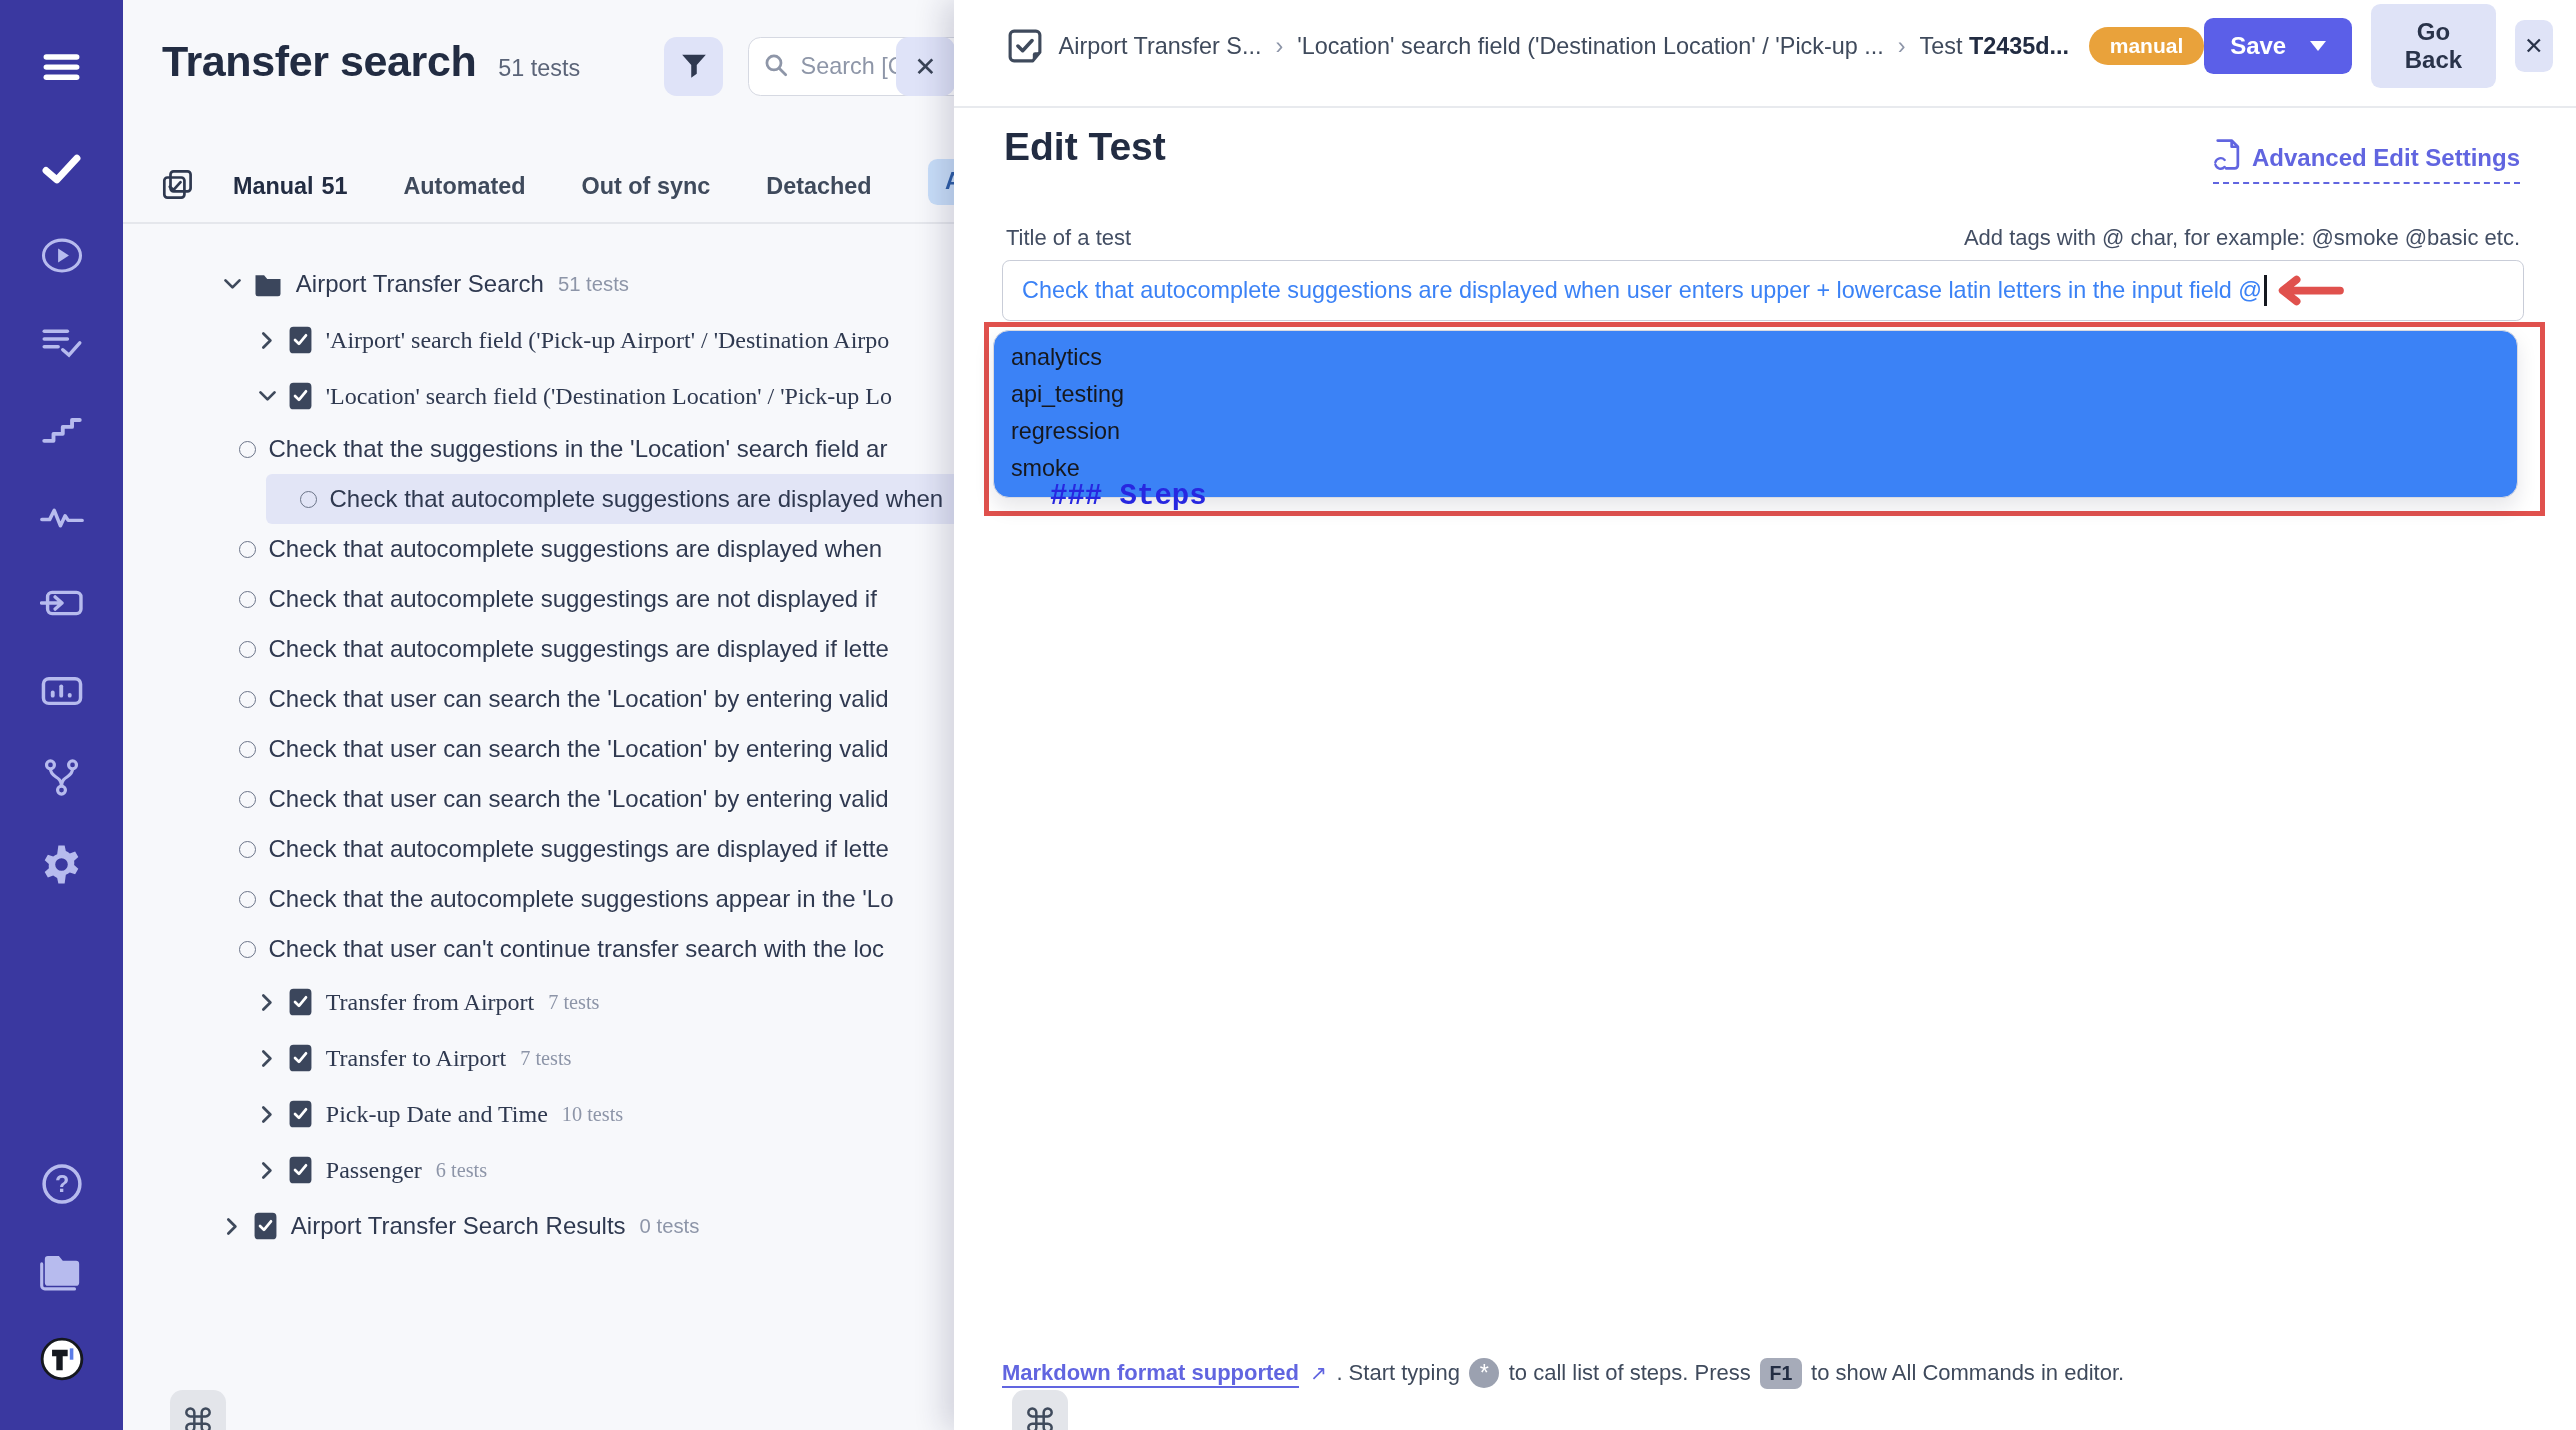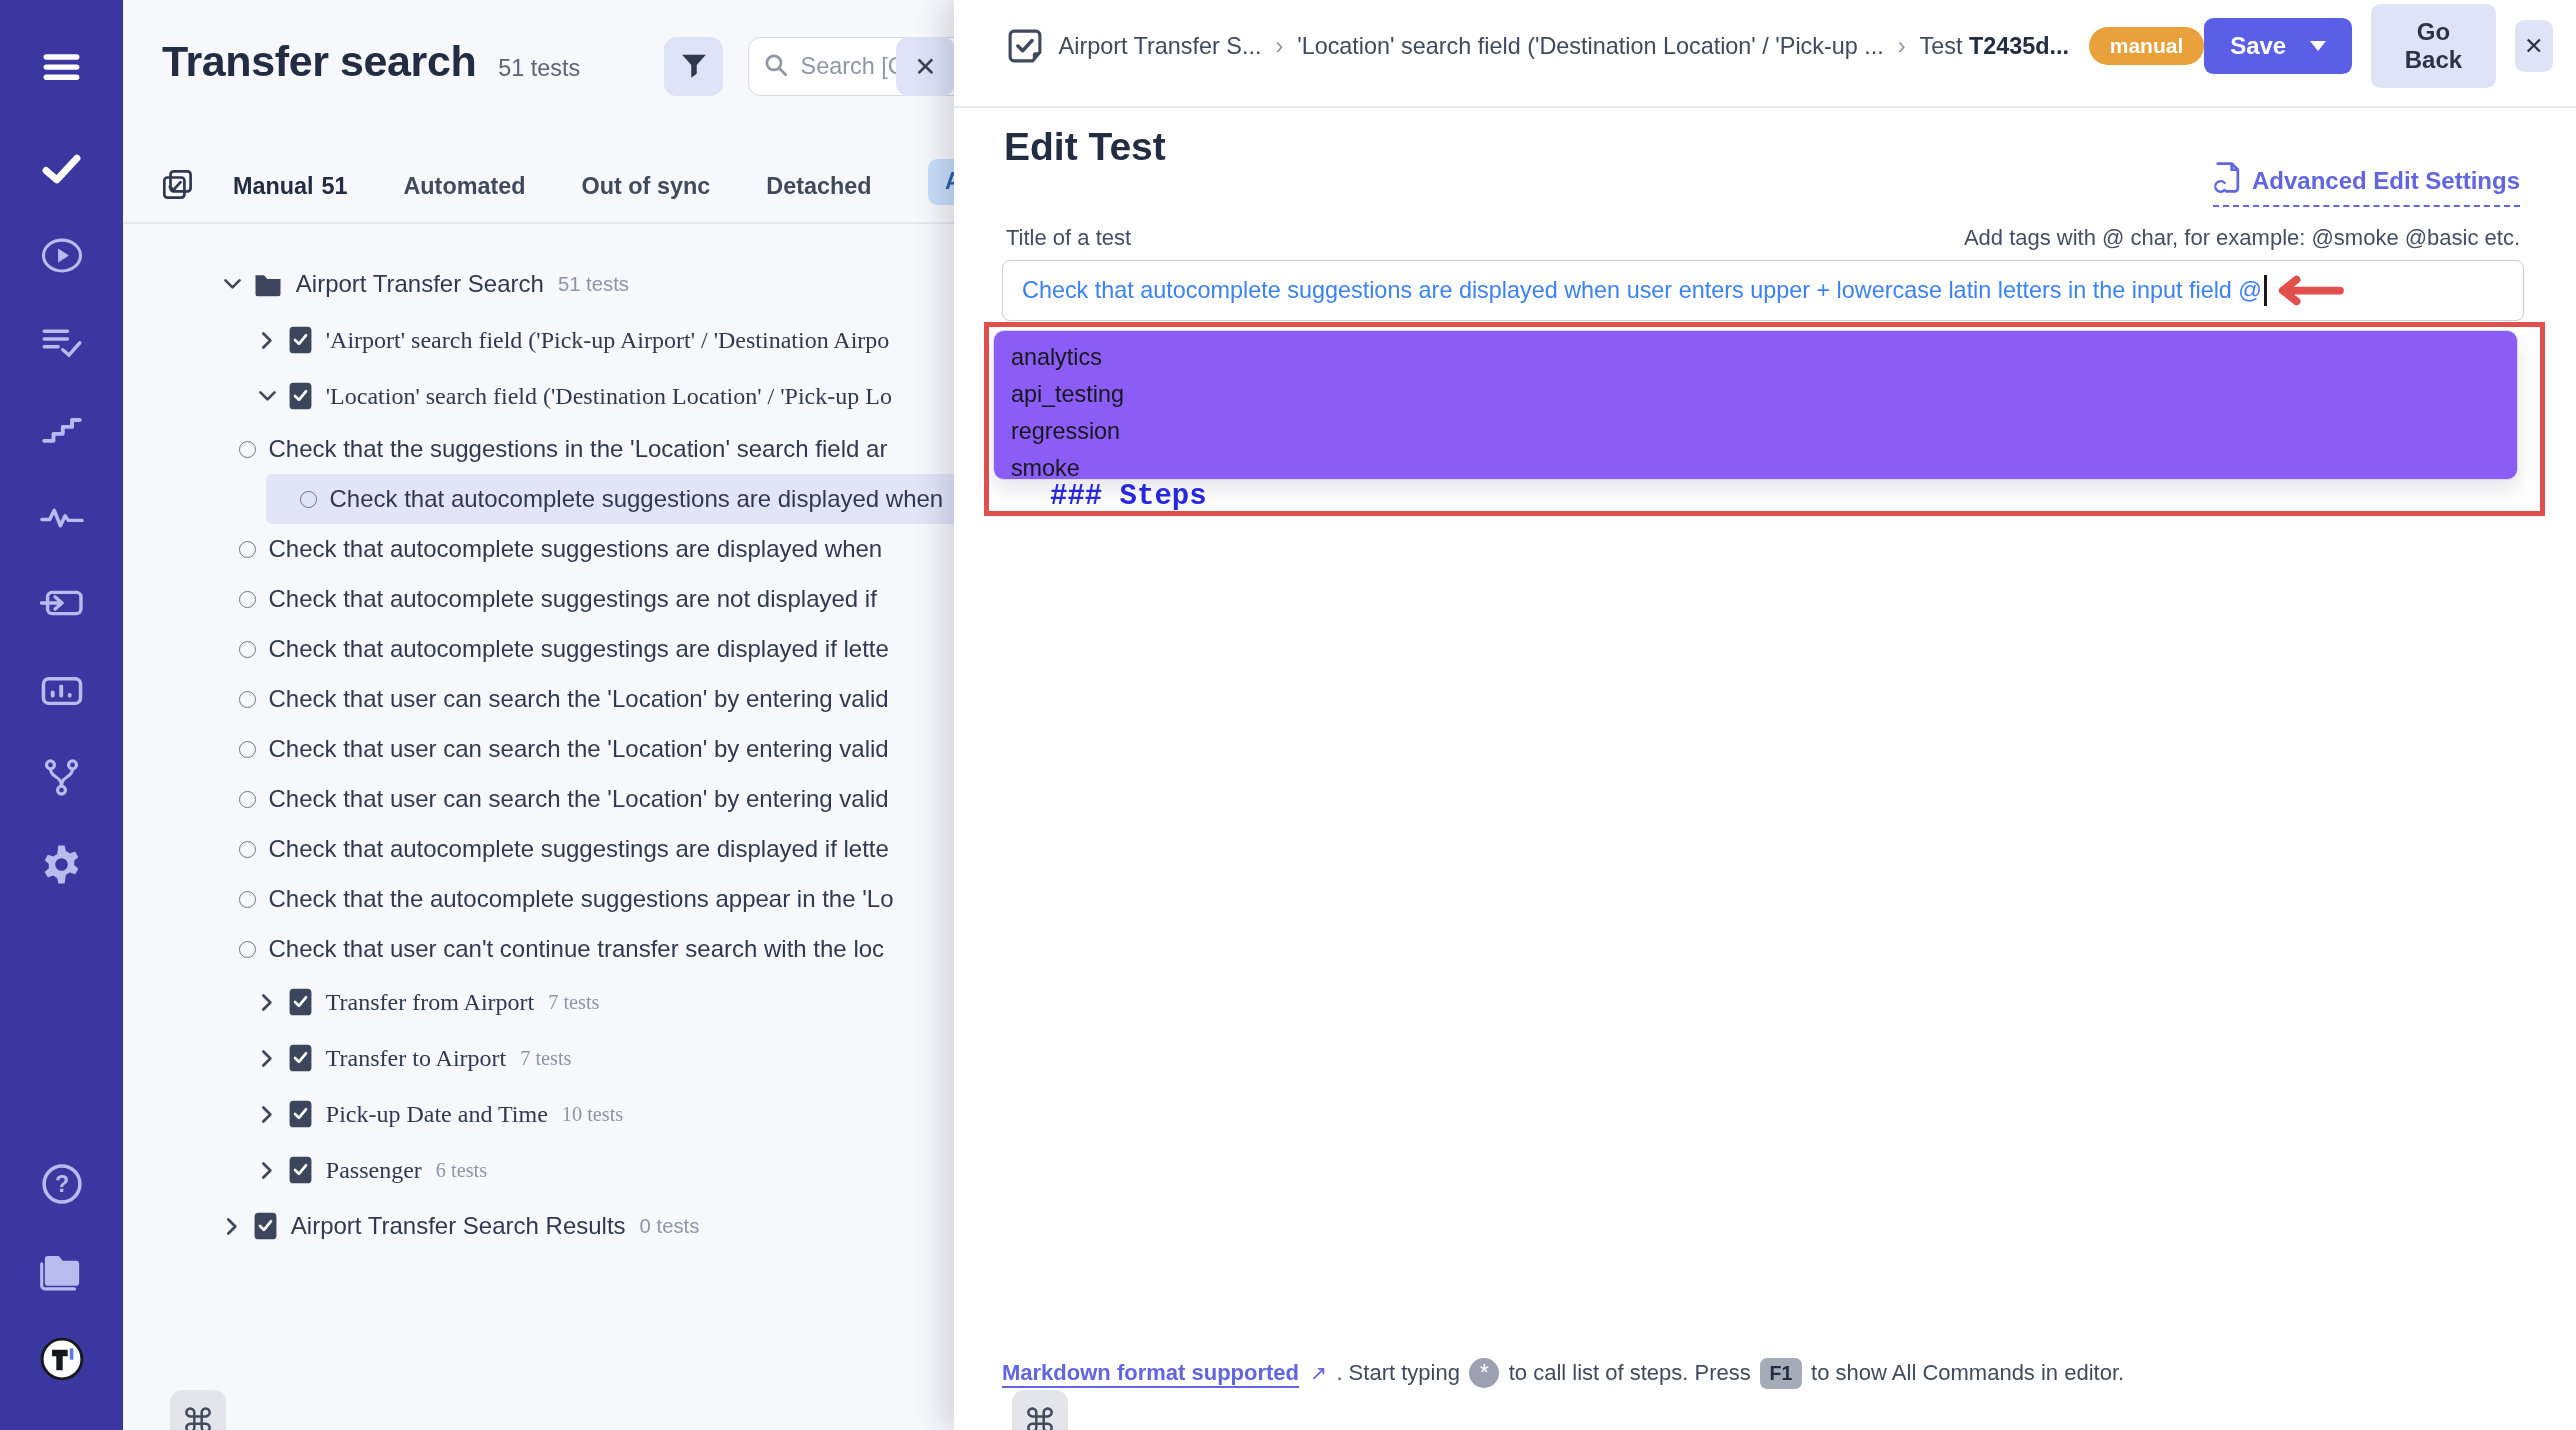--- a/index.html
+++ b/index.html
@@ -67,34 +67,34 @@
   .caret-down { width:0; height:0; border-left:8.6px solid transparent; border-right:8.6px solid transparent;
     border-top:10.2px solid #fff; }
   .btn-goback { background:#dfe3f7; color:#29334a; font-size:24px; font-weight:700; border:none; border-radius:9.4px;
     padding:14px 26.6px; cursor:pointer; }
   .btn-close { background:#dfe3f7; color:#29334a; width:52px; height:52px; border:none; border-radius:9.4px;
     font-size:23.4px; cursor:pointer; display:flex; align-items:center; justify-content:center; }
   .dr-divider { position:absolute; left:0; top:106px; width:100%; height:1.6px; background:#e8eaee; }
 
   .dr-title { position:absolute; left:50px; top:125px; font-size:39px; font-weight:800; color:#222c42; }
   .adv-link { position:absolute; right:56px; top:139px; display:flex; align-items:center; gap:11px;
-    color:#6165e0; font-size:24px; font-weight:700; border-bottom:2.3px dashed #6165e0; padding-bottom:6.2px; cursor:pointer;margin-top:23px; }
+    color:#6165e0; font-size:24px; font-weight:700; border-bottom:2.3px dashed #6165e0; padding-bottom:6.2px; cursor:pointer; }
 
   .field-label { position:absolute; left:52px; top:225px; font-size:22px; color:#434e63; }
   .tags-hint { position:absolute; right:56px; top:225px; font-size:22px; color:#434e63; }
 
   .title-input { position:absolute; left:48px; top:260px; width:1522px; height:61px; background:#fff;
     border:1.6px solid #c9cdd8; border-radius:7.8px; display:flex; align-items:center; padding:0 19px; overflow:hidden; }
   .title-text { font-size:23.4px; color:#3b82f6; white-space:nowrap; }
   .cursor-bar { width:2.3px; height:31px; background:#15181f; margin-left:2.3px; flex:none; }
   .red-arrow { margin-left:6.2px; flex:none; display:flex; }
 
   .red-box { position:absolute; left:30px; top:322px; width:1561px; height:194px; border:5.5px solid #e0514d; z-index:5; }
-  .sugg-card { position:absolute; left:3.9px; top:3.1px; width:1525px; height:150px; background:#8b5cf6;
-    border:1.6px solid #d9dae2; border-radius:11px; box-shadow:0 9.4px 20.3px rgba(20,20,50,.10); padding:7.8px 0 0 17px; overflow:hidden; }
+  .sugg-card { position:absolute; left:3.9px; top:3.1px; width:1525px; height:168px; background:#3b82f6;
+    border:1.6px solid #d9dae2; border-radius:16px; box-shadow:0 9.4px 20.3px rgba(20,20,50,.10); padding:7.8px 0 0 17px; overflow:hidden; }
   .sugg-item { height:37px; display:flex; align-items:center; font-size:23.4px; color:#16181d; cursor:pointer; }
   .steps-line { position:absolute; left:61px; top:153px; font-family:"Liberation Mono", monospace;
     font-weight:700; font-size:29px; color:#2727e0; }
 
   .dr-footer { position:absolute; left:48px; top:1358px; display:flex; align-items:center; gap:9.4px;
     font-size:22px; color:#3f4a5c; white-space:nowrap; }
   .md-link { color:#6165e0; font-weight:600; text-decoration:underline; text-underline-offset:6.2px; cursor:pointer; }
   .ext-arrow { color:#6165e0; font-size:20.3px; margin-left:1.6px; }
   .key-star { width:30px; height:30px; border-radius:50%; background:#9ba1b0; color:#fff; font-size:23.4px;
     display:inline-flex; align-items:center; justify-content:center; }

